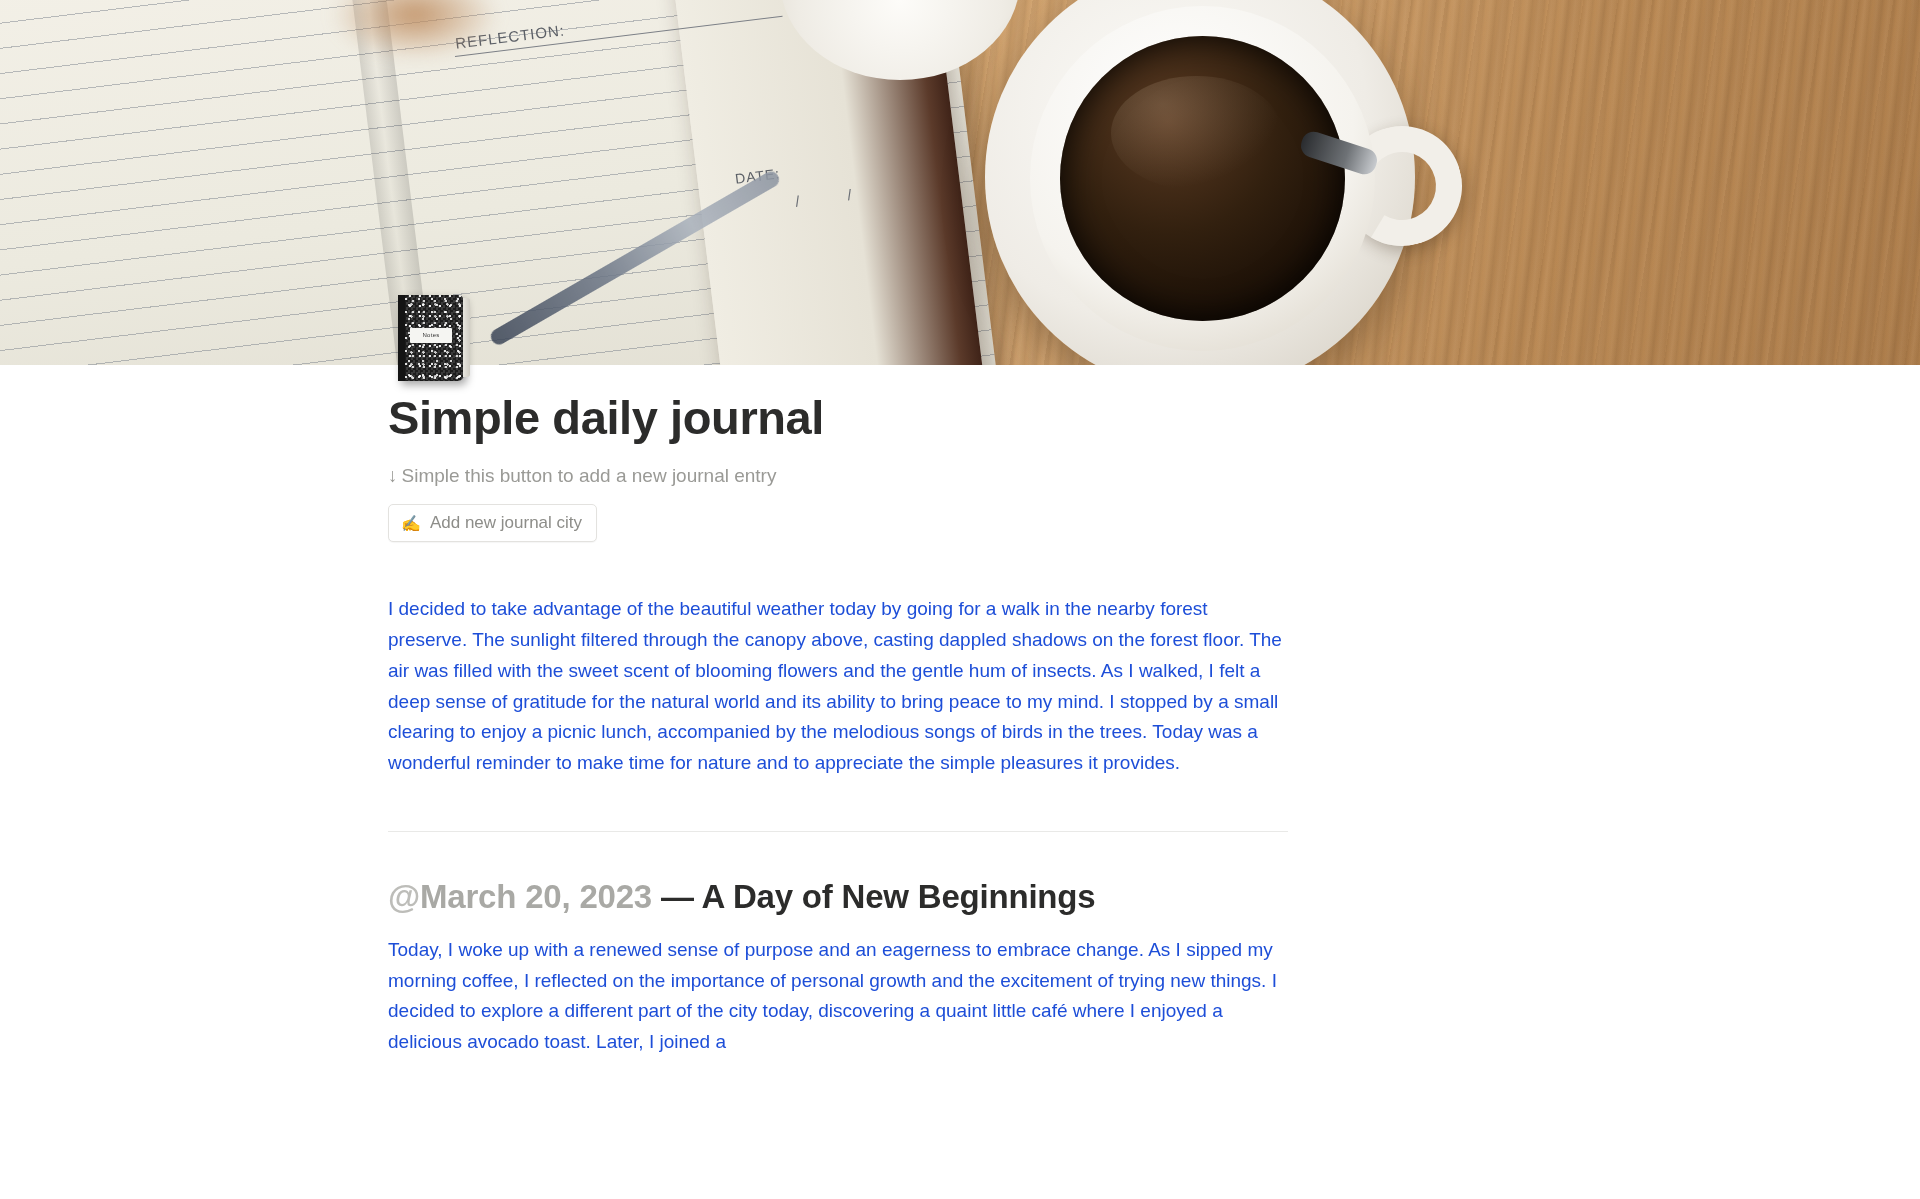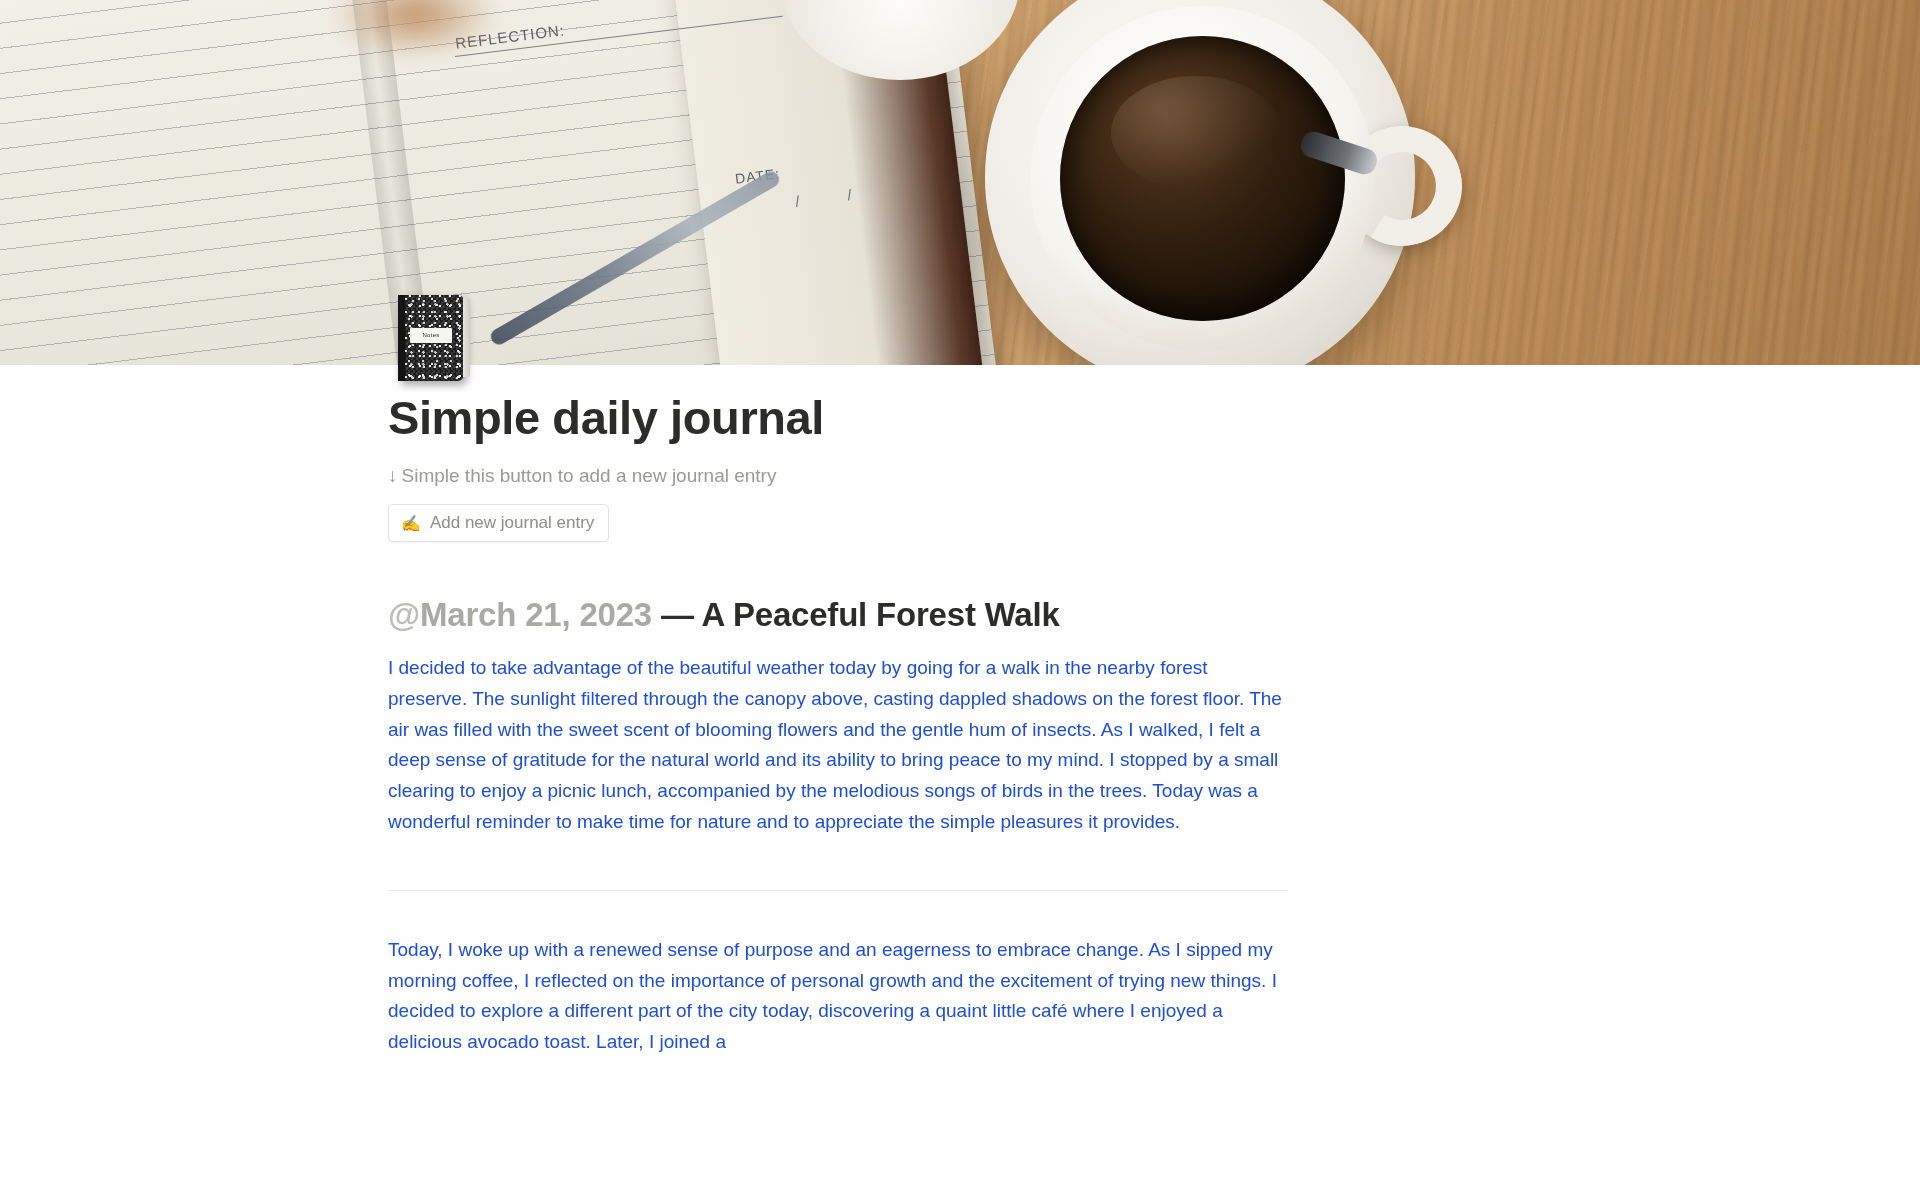--- a/index.html
+++ b/index.html
@@ -376,35 +376,35 @@
     </div>
 
     <h1 class="title">Simple daily journal</h1>
 
     <p class="hint">
       <span class="arrow">↓</span><span>Simple this button to add a new journal entry</span>
     </p>
 
     <button class="add-btn">
       <span class="emoji">✍️</span>
-      <span>Add new journal entry</span>
+      <span>Add new journal city</span>
     </button>
 
     <div class="entries">
+
+      <div class="entry">
+        <p>I decided to take advantage of the beautiful weather today by going for a walk in the nearby forest preserve. The sunlight filtered through the canopy above, casting dappled shadows on the forest floor. The air was filled with the sweet scent of blooming flowers and the gentle hum of insects. As I walked, I felt a deep sense of gratitude for the natural world and its ability to bring peace to my mind. I stopped by a small clearing to enjoy a picnic lunch, accompanied by the melodious songs of birds in the trees. Today was a wonderful reminder to make time for nature and to appreciate the simple pleasures it provides.</p>
+      </div>
+
+      <div class="divider"></div>
 
       <div class="entry">
         <h2>
-          <span class="at">@</span><span class="date">March 21, 2023</span>
+          <span class="at">@</span><span class="date">March 20, 2023</span>
           <span>—</span>
-          <span>A Peaceful Forest Walk</span>
+          <span>A Day of New Beginnings</span>
         </h2>
-        <p>I decided to take advantage of the beautiful weather today by going for a walk in the nearby forest preserve. The sunlight filtered through the canopy above, casting dappled shadows on the forest floor. The air was filled with the sweet scent of blooming flowers and the gentle hum of insects. As I walked, I felt a deep sense of gratitude for the natural world and its ability to bring peace to my mind. I stopped by a small clearing to enjoy a picnic lunch, accompanied by the melodious songs of birds in the trees. Today was a wonderful reminder to make time for nature and to appreciate the simple pleasures it provides.</p>
-      </div>
-
-      <div class="divider"></div>
-
-      <div class="entry">
         <p>Today, I woke up with a renewed sense of purpose and an eagerness to embrace change. As I sipped my morning coffee, I reflected on the importance of personal growth and the excitement of trying new things. I decided to explore a different part of the city today, discovering a quaint little café where I enjoyed a delicious avocado toast. Later, I joined a</p>
       </div>
 
     </div>
   </div>
 </div>
 
 </body></html>

